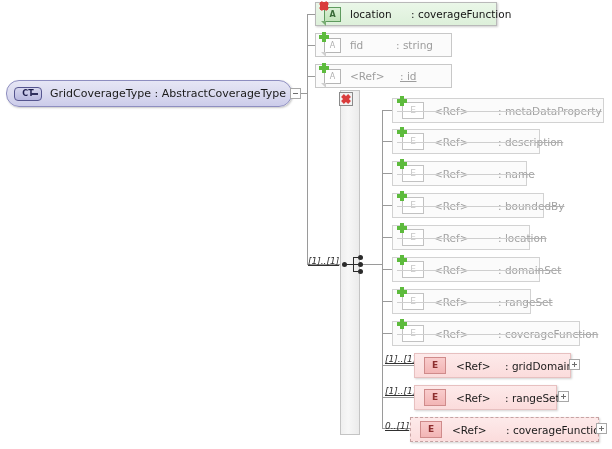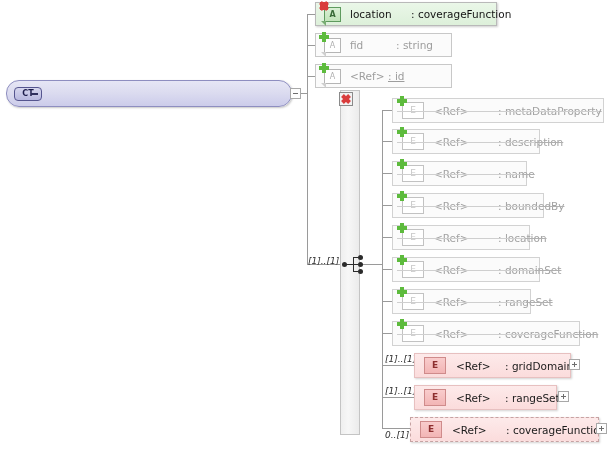--- a/index.html
+++ b/index.html
@@ -290,20 +290,21 @@
     color: #1a1a1a;
   }
 
   
   .card {
     position: absolute;
     font-size: 9px;
     font-style: italic;
     color: #303030;
     white-space: nowrap;
+    text-decoration: underline;
   }
 </style>
 </head>
 <body>
 
 <div id="canvas">
 
   <div class="line-h" style="left:297px; top:93px; width:10px;"></div>
   <div class="line-v" style="left:307px; top:14px; height:250px;"></div>
   <div class="line-h" style="left:307px; top:14px; width:8px;"></div>
@@ -324,20 +325,21 @@
   <div class="line-h" style="left:382px; top:333px; width:10px;"></div>
   <div class="line-h" style="left:382px; top:365px; width:32px;"></div>
   <div class="line-h" style="left:382px; top:397px; width:32px;"></div>
   <div class="line-h" style="left:382px; top:428px; width:28px;"></div>
 
   <div class="ct-node" style="left:6px; top:80px; width:286px; height:27px;">
     <span class="ct-badge">
       <span>CT</span>
       <span class="dash"></span>
     </span>
+    <span class="ct-label">GridCoverageType : AbstractCoverageType</span>
   </div>
   <div class="pmbox" style="left:290px; top:88px;"></div>
 
   <div class="attr-row active" style="left:315px; top:2px; width:182px;">
     <span class="attr-icon">
       <span>A</span>
       <span class="fold"></span>
       <span class="badge xmark"></span>
     </span>
     <span class="attr-name">location</span>
@@ -354,21 +356,21 @@
     <span class="attr-type" style="left:80px;">: string</span>
   </div>
 
   <div class="attr-row" style="left:315px; top:64px; width:137px;">
     <span class="attr-icon">
       <span>A</span>
       <span class="fold"></span>
       <span class="badge plus"></span>
     </span>
     <span class="attr-name">&lt;Ref&gt;</span>
-    <span class="attr-type" style="left:72px;text-decoration:underline;">: id</span>
+    <span class="attr-type" style="left:84px;text-decoration:underline;">: id</span>
   </div>
 
   <div class="seq-bar" style="left:340px; top:90px; width:20px; height:345px;"></div>
   <div class="seq-x" style="left:339px; top:92px;">
     <span class="sq"></span>
     <span class="cross"></span>
   </div>
   <div class="seq-icon" style="left:342px; top:254px;">
     <span class="dot" style="left:0px; top:8px;"></span>
     <span class="sl" style="left:4px; top:10px; width:7px; height:1px;"></span>
@@ -467,21 +469,21 @@
   <div class="card" style="left:385px; top:386px;">[1]..[1]</div>
   <div class="el-row active" style="left:414px; top:385px; width:143px;">
     <span class="el-icon">
       <span>E</span>
     </span>
     <span class="el-ref">&lt;Ref&gt;</span>
     <span class="el-type" style="left:90px;">: rangeSet</span>
   </div>
   <div class="pmbox plus" style="left:558px; top:391px;"></div>
 
-  <div class="card" style="left:385px; top:430px;">0..[1]</div>
+  <div class="card" style="left:385px; top:421px;">0..[1]</div>
   <div class="el-row active optional" style="left:410px; top:417px; width:189px;">
     <span class="el-icon">
       <span>E</span>
     </span>
     <span class="el-ref">&lt;Ref&gt;</span>
     <span class="el-type" style="left:95px;">: coverageFunction</span>
   </div>
   <div class="pmbox plus" style="left:596px; top:423px;"></div>
 
 </div>

